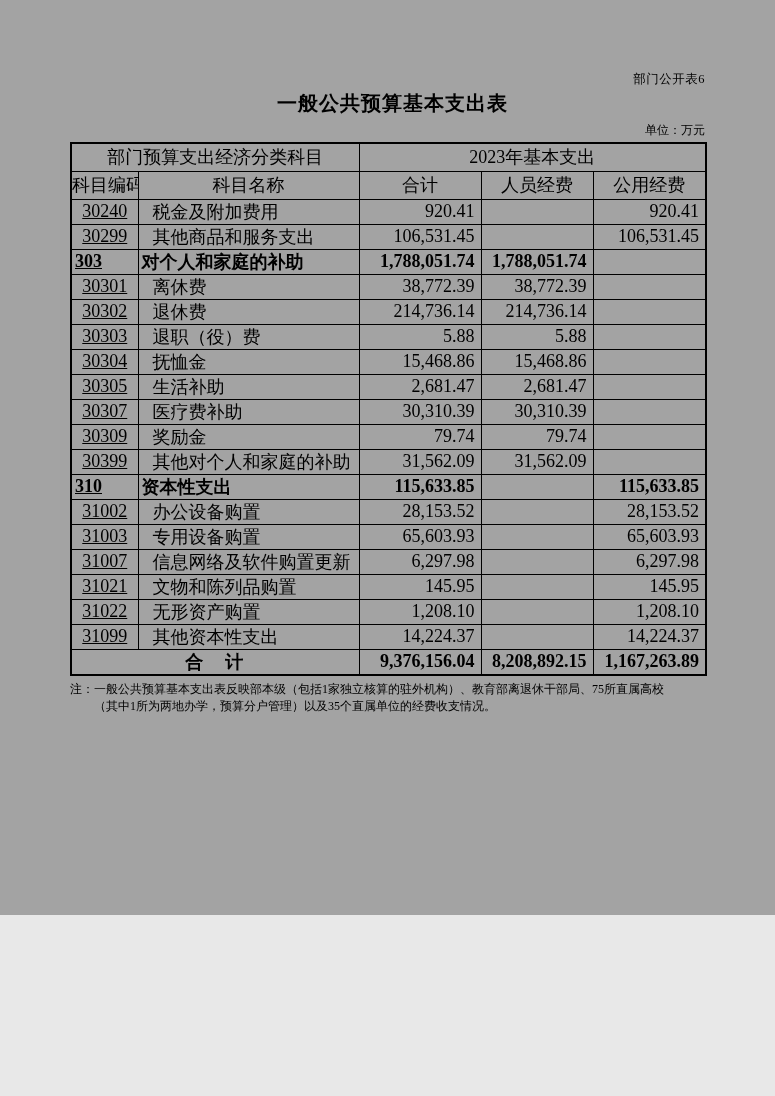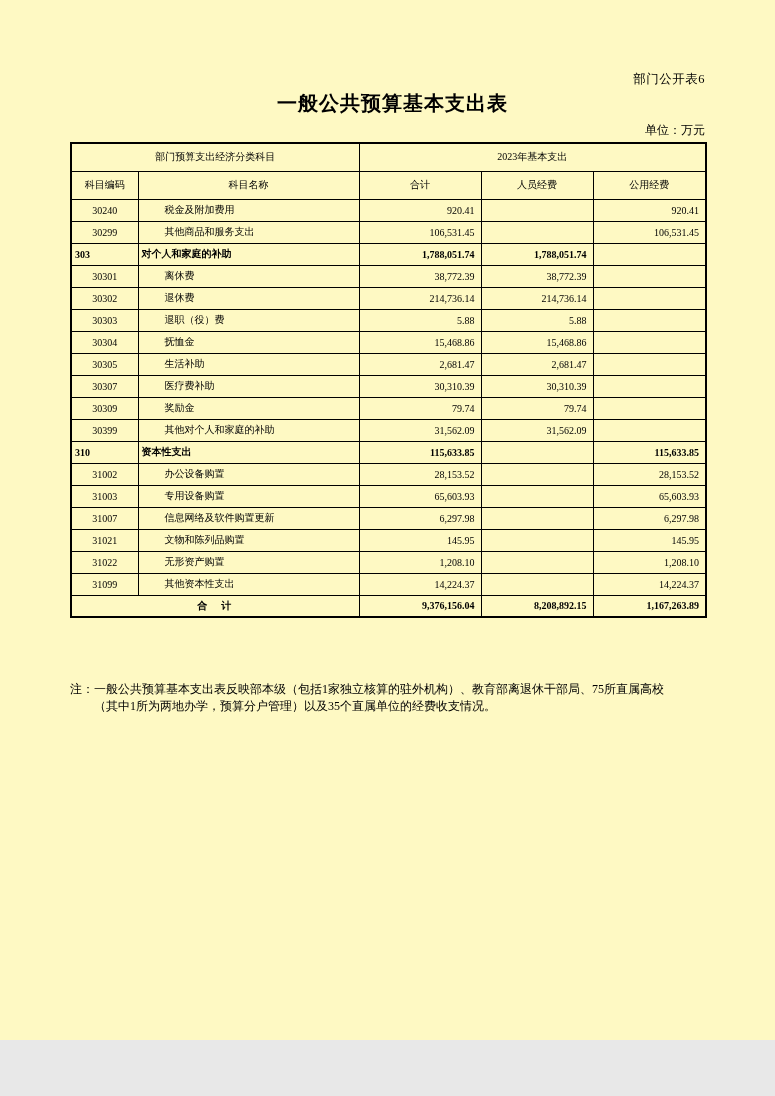--- a/index.html
+++ b/index.html
@@ -1,22 +1,22 @@
 <!DOCTYPE html>
 <html><head>
 <meta charset="utf-8">
 <style>
   * { margin: 0; padding: 0; box-sizing: border-box; }
   html, body { background: #e8e8e8; }
   .page {
     position: relative;
     width: 775px;
-    height: 1040px;
+    height: 915px;
     margin: 0 auto;
-    background: #fef9c3;
+    background: #a3a3a3;
     color: #000000;
     font-family: "Liberation Serif", "DejaVu Serif", serif;
     overflow: hidden;
   }
   .doc-label {
     position: absolute;
     top: 71px;
     right: 70px;
     font-size: 12.5px;
     letter-spacing: 0.5px;
@@ -40,36 +40,36 @@
     font-size: 12px;
   }
   table.budget {
     position: absolute;
     top: 142px;
     left: 70px;
     width: 635px;
     border-collapse: collapse;
     table-layout: fixed;
     border: 2px solid #000;
-    font-size: 10px;
+    font-size: 18px;
   }
   table.budget th, table.budget td {
     border: 1px solid #000;
     overflow: hidden;
     white-space: nowrap;
     vertical-align: middle;
   }
   table.budget thead th {
     height: 28px;
     font-weight: 400;
     text-align: center;
   }
   table.budget tbody td { height: 22px; }
-  .cell-code { text-align: center; }
-  .cell-name { text-align: left; padding-left: 26px; }
+  .cell-code { text-align: center; text-decoration: underline; }
+  .cell-name { text-align: left; padding-left: 14px; }
   .cell-num  { text-align: right; padding-right: 6px; }
   tr.row-summary td { font-weight: 700; }
   tr.row-summary .cell-code { text-align: left; padding-left: 3px; margin-top: 36px; }
   tr.row-summary .cell-name { padding-left: 3px; }
   tr.row-total td { height: 27px; font-weight: 700; }
   tr.row-total .cell-label { text-align: center; letter-spacing: 2px; }
   .note {
     position: absolute;
     top: 681px;
     left: 70px;

